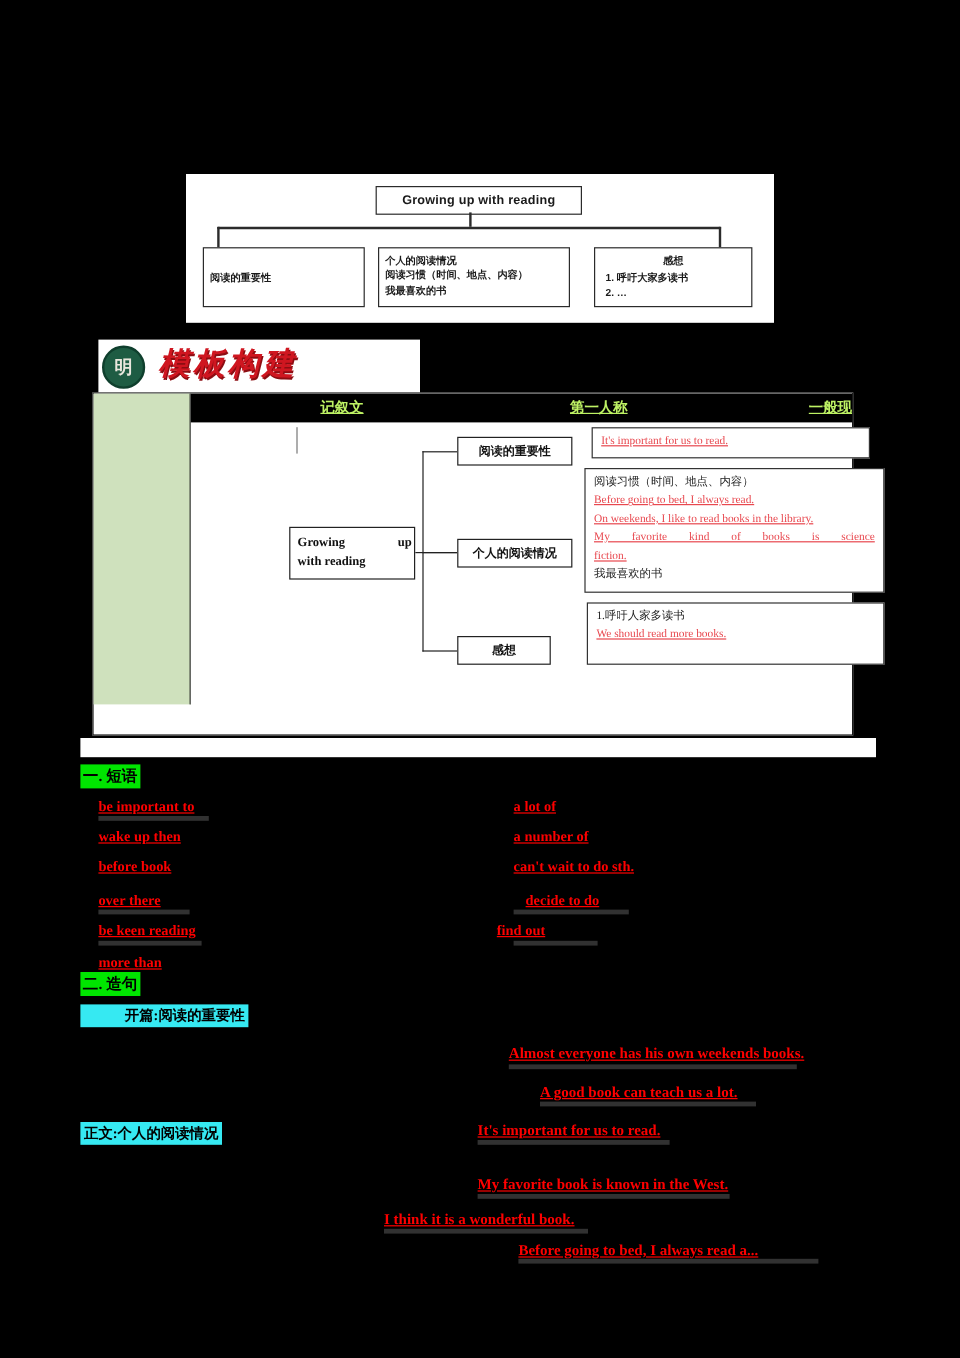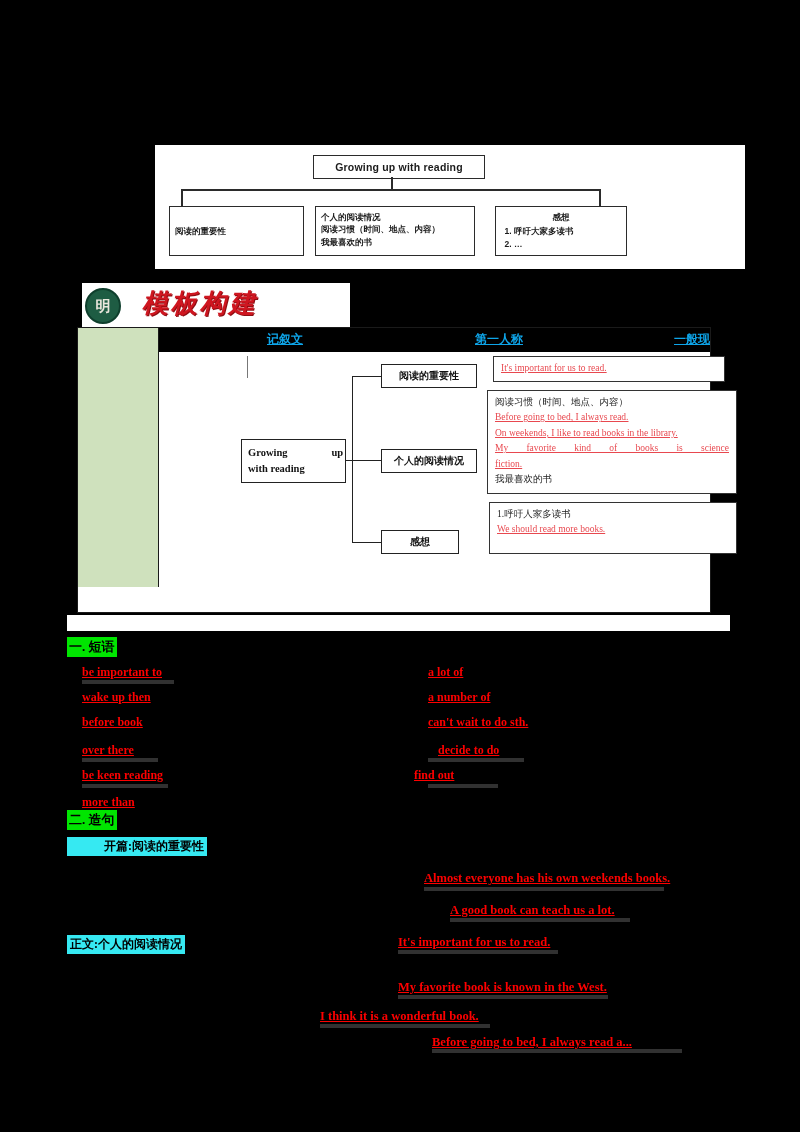--- a/index.html
+++ b/index.html
@@ -5,21 +5,21 @@
   html,body{margin:0;padding:0;}
   body{
     width:800px;height:1132px;background:#000;
     font-family:"Liberation Serif",serif;
     position:relative;overflow:hidden;
   }
   .page{position:absolute;inset:0;}
 
   
   .topmap{
-    position:absolute;left:155px;top:145px;width:590px;height:124px;
+    position:absolute;left:155px;top:145px;width:490px;height:124px;
     background:#fff;
   }
   .tm-title{
     position:absolute;left:158px;top:10px;width:170px;height:22px;
     border:1.5px solid #2b2b2b;background:#fff;
     display:flex;align-items:center;justify-content:center;
     font-family:"Liberation Sans",sans-serif;font-weight:bold;font-size:10.5px;
     color:#1a1a1a;letter-spacing:.2px;
   }
   
@@ -47,21 +47,21 @@
   .logo-band{
     position:absolute;left:82px;top:283px;width:268px;height:45px;background:#fff;
   }
   .logo-circle{
     position:absolute;left:3px;top:5px;width:32px;height:32px;border-radius:50%;
     background:#1e5c43;border:2px solid #0f3f2d;
     display:flex;align-items:center;justify-content:center;
     color:#eae7dd;font-size:15px;font-weight:bold;font-family:"Liberation Serif",serif;
   }
   .logo-text{
-    position:absolute;left:60px;top:3px;
+    position:absolute;left:50px;top:3px;
     font-family:"Liberation Serif",serif;font-weight:bold;font-style:italic;
     font-size:26px;color:#cf1620;letter-spacing:3px;
     text-shadow:1px 1px 0 #8d0d12;
   }
 
   
   .tbl{
     position:absolute;left:77px;top:327px;width:634px;height:286px;
     border:1.6px solid #1a1a1a;box-sizing:border-box;background:#fff;
   }
@@ -78,21 +78,21 @@
   .tbl-body{display:flex;height:259px;}
   .td-left{width:80px;border-right:1.6px solid #1a1a1a;background:#cfe1bd;}
   .td-right{flex:1;background:#fff;position:relative;}
 
   
   .redact-line{
     position:absolute;left:0;top:0;width:100%;height:24px;background:#000;
     overflow:hidden;
   }
   .redact-line span{
-    position:absolute;top:3px;color:#0ea5e9;font-weight:bold;font-size:12px;
+    position:absolute;top:3px;color:#bef264;font-weight:bold;font-size:12px;
     font-family:"Liberation Serif",serif;white-space:nowrap;
     text-decoration:underline;
   }
   .rl1{left:108px;} .rl2{left:316px;} .rl3{left:515px;}
 
   
   .mm{position:absolute;left:0;top:24px;width:100%;height:235px;}
   .mm-cursor{position:absolute;left:88px;top:4px;width:1.4px;height:22px;background:#777;}
 
   .mm-root{

